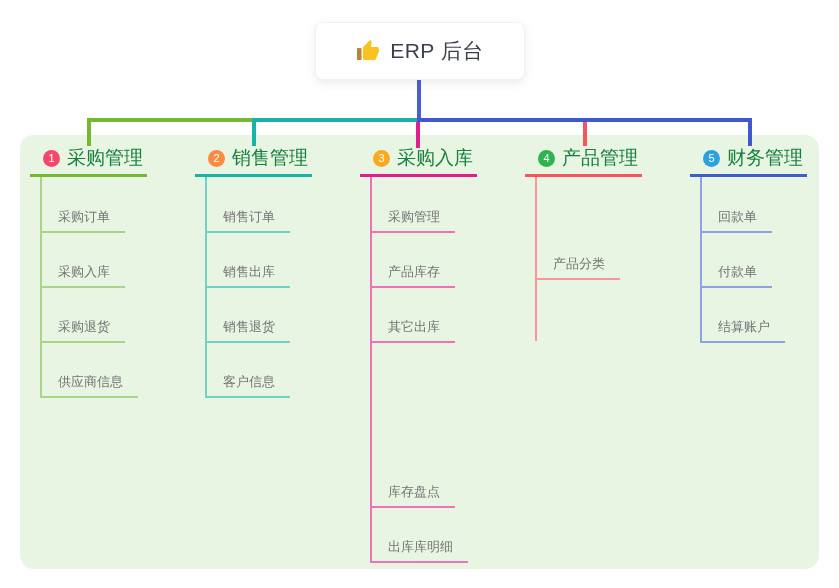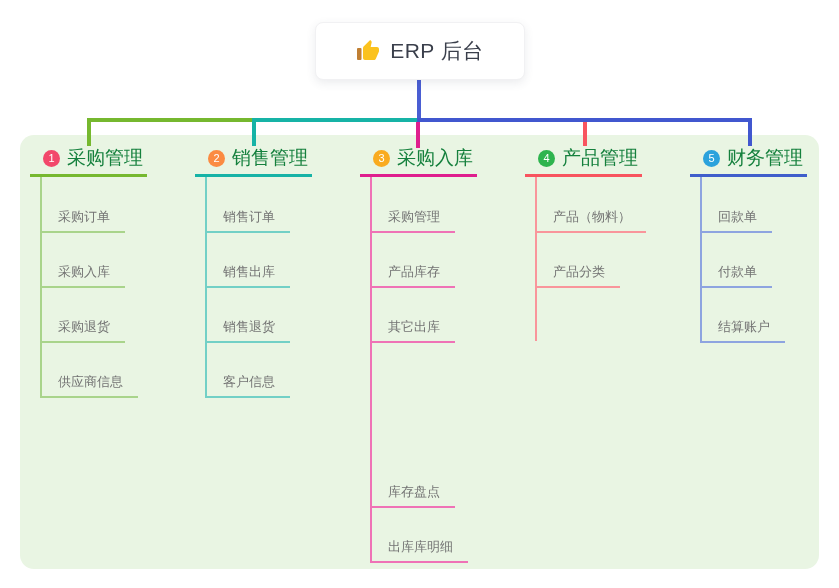--- a/index.html
+++ b/index.html
@@ -111,22 +111,21 @@
     <div class="child" style="top:484px">库存盘点</div>
     <div class="child" style="top:539px">出库库明细</div>
   </div>
 
   <div class="branch b4">
     <div class="branch-header">
       <span class="badge">4</span>
       <span class="branch-label">产品管理</span>
     </div>
     <div class="spine" style="height:164px"></div>
-    <div class="child" style="top:209px">产品（物料）</div>
-    <div class="child" style="top:264px">产品分类</div>
+    <div class="child" style="top:256px">产品分类</div>
   </div>
 
   <div class="branch b5">
     <div class="branch-header">
       <span class="badge">5</span>
       <span class="branch-label">财务管理</span>
     </div>
     <div class="spine" style="height:164px"></div>
     <div class="child" style="top:209px">回款单</div>
     <div class="child" style="top:264px">付款单</div>

